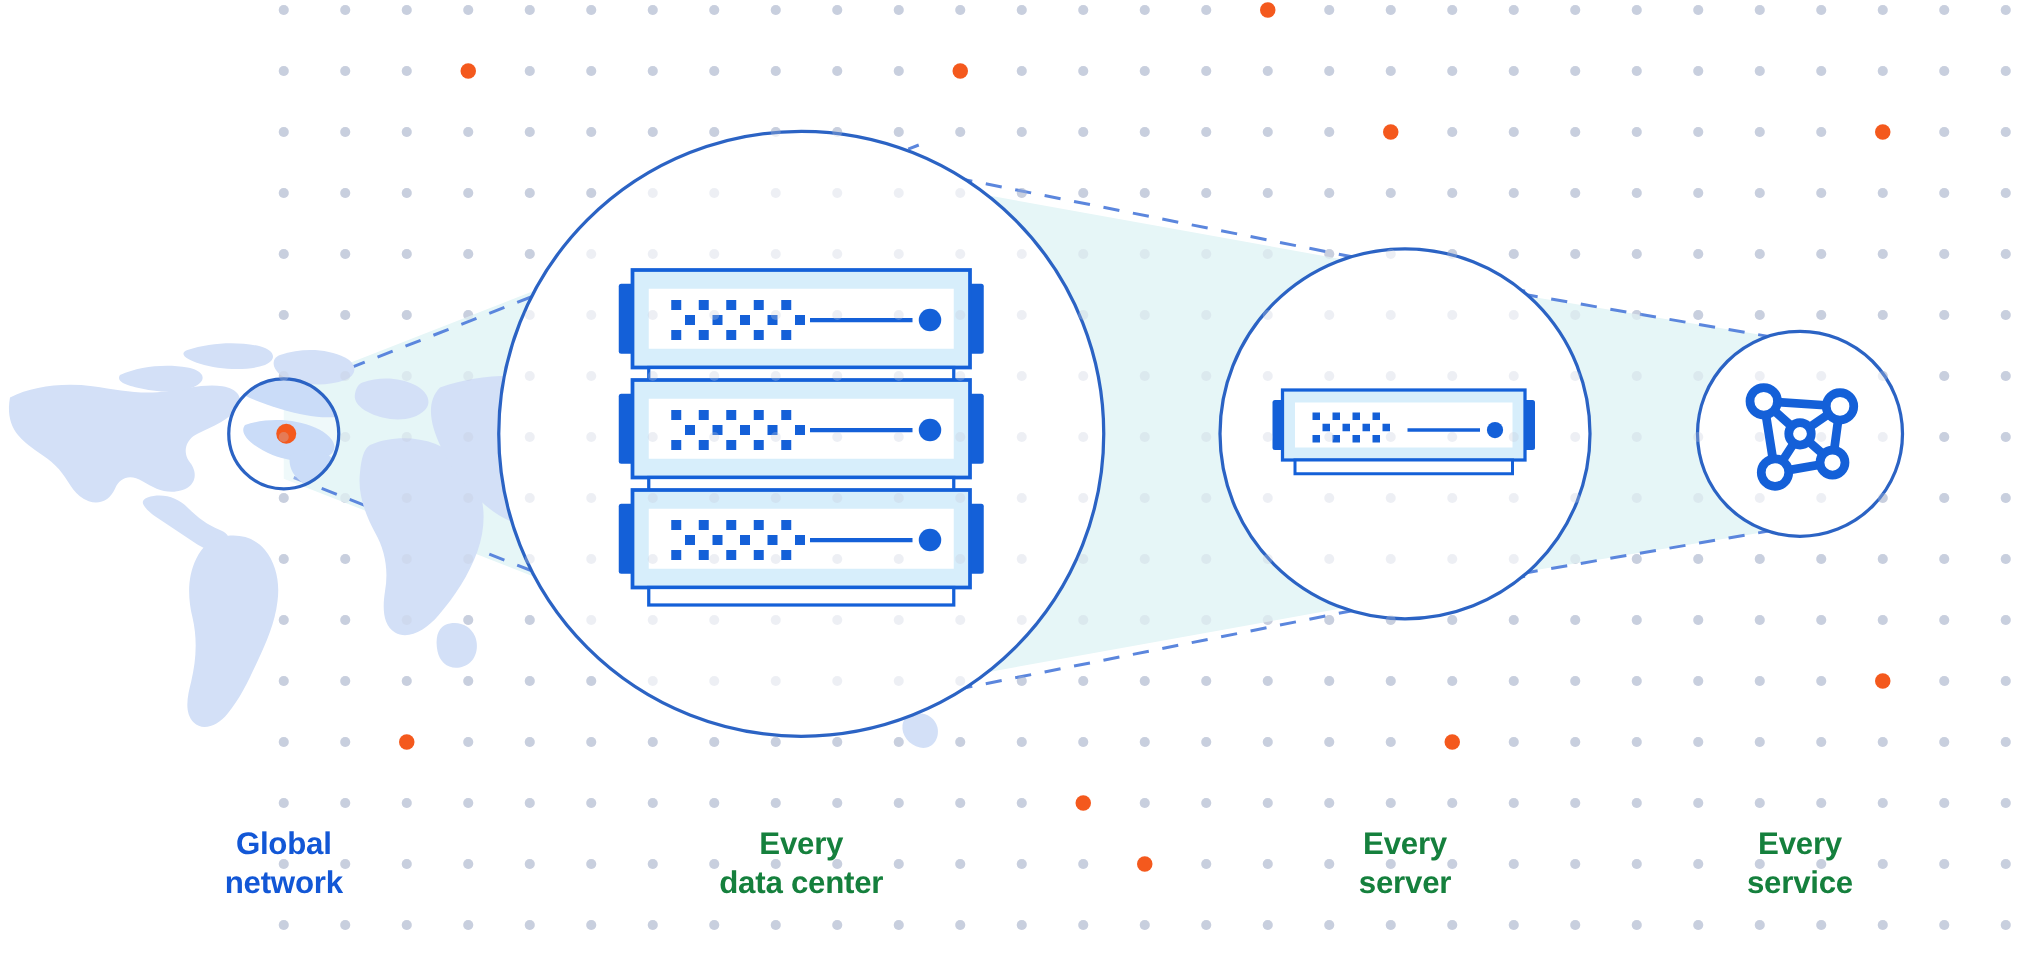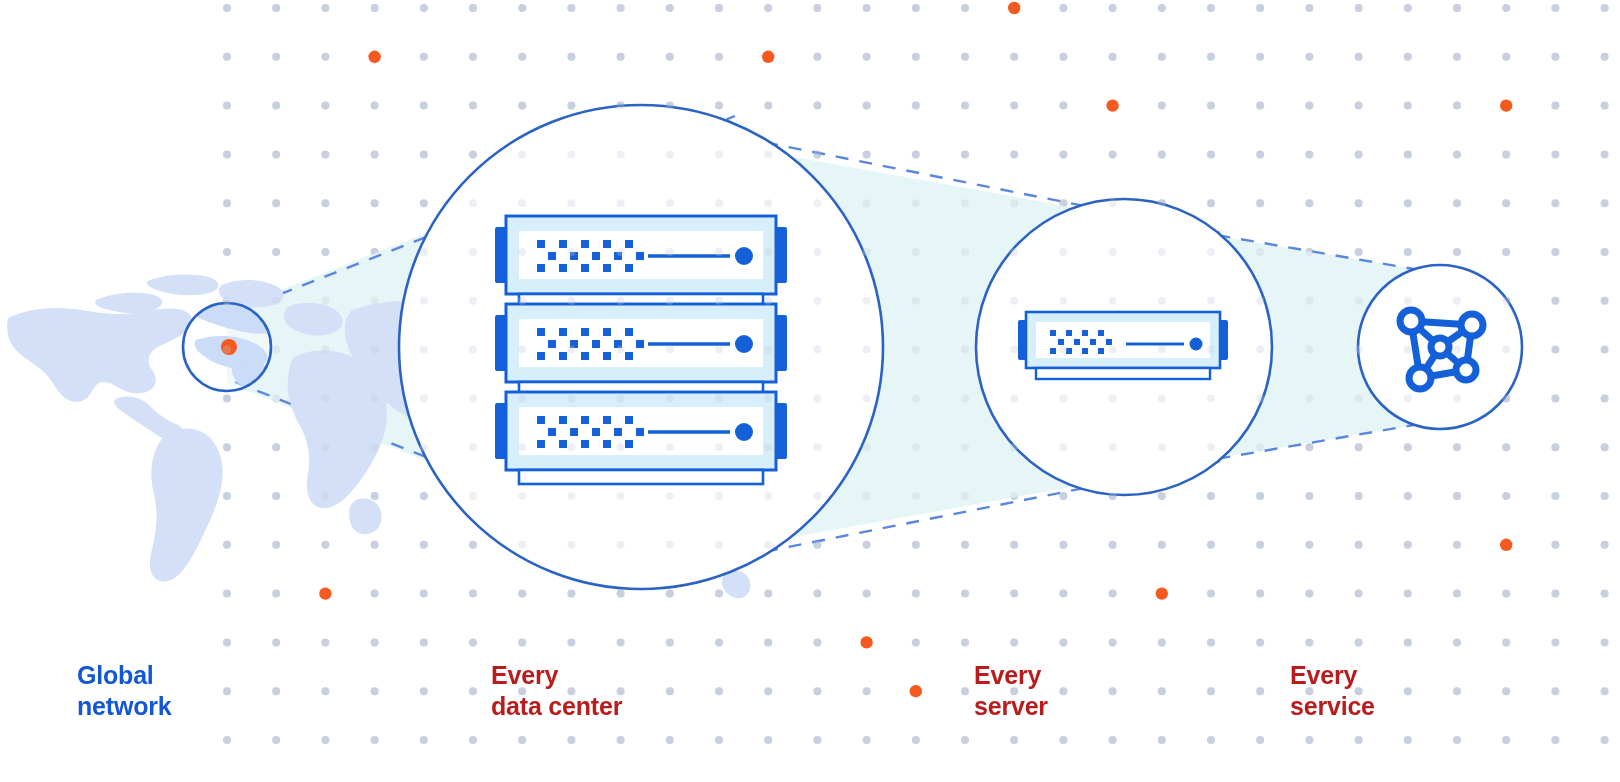--- a/index.html
+++ b/index.html
@@ -29,29 +29,29 @@
   .labels {
     position: absolute;
     left: 0;
     top: 0;
     width: 1620px;
     height: 782px;
     pointer-events: none;
   }
   .caption {
     position: absolute;
-    text-align: left;
+    text-align: center;
     font-size: 25px;
     line-height: 1.22;
     font-weight: 700;
     letter-spacing: -0.2px;
     white-space: pre-line;
   }
   .caption.accent { color: #1257d6; }
-  .caption.dark   { color: #b91c1c; }
+  .caption.dark   { color: #15803d; }
 </style>
 </head>
 <body>
 
 <div id="stage">
 
   <svg class="layer" id="layer-grid" viewBox="0 0 1620 782" preserveAspectRatio="none" aria-hidden="true">
       <circle cx="227.0" cy="8.0" r="4" fill="#c2c9da" opacity="0.85"></circle>
       <circle cx="276.2" cy="8.0" r="4" fill="#c2c9da" opacity="0.85"></circle>
       <circle cx="325.4" cy="8.0" r="4" fill="#c2c9da" opacity="0.85"></circle>

